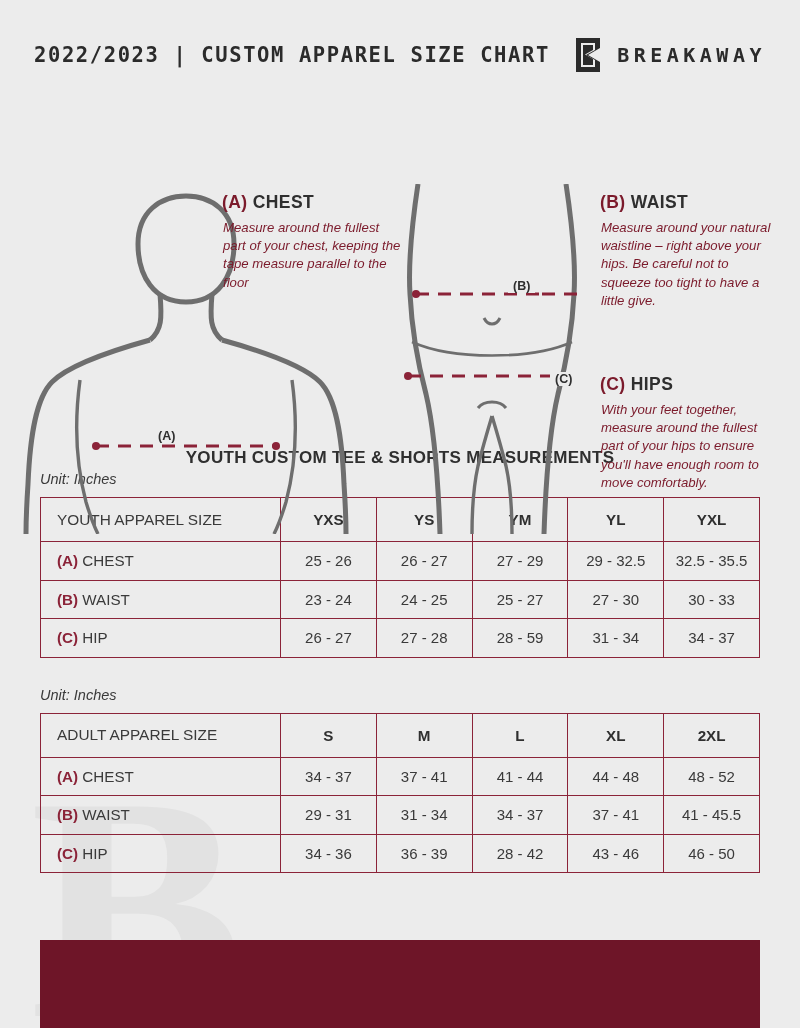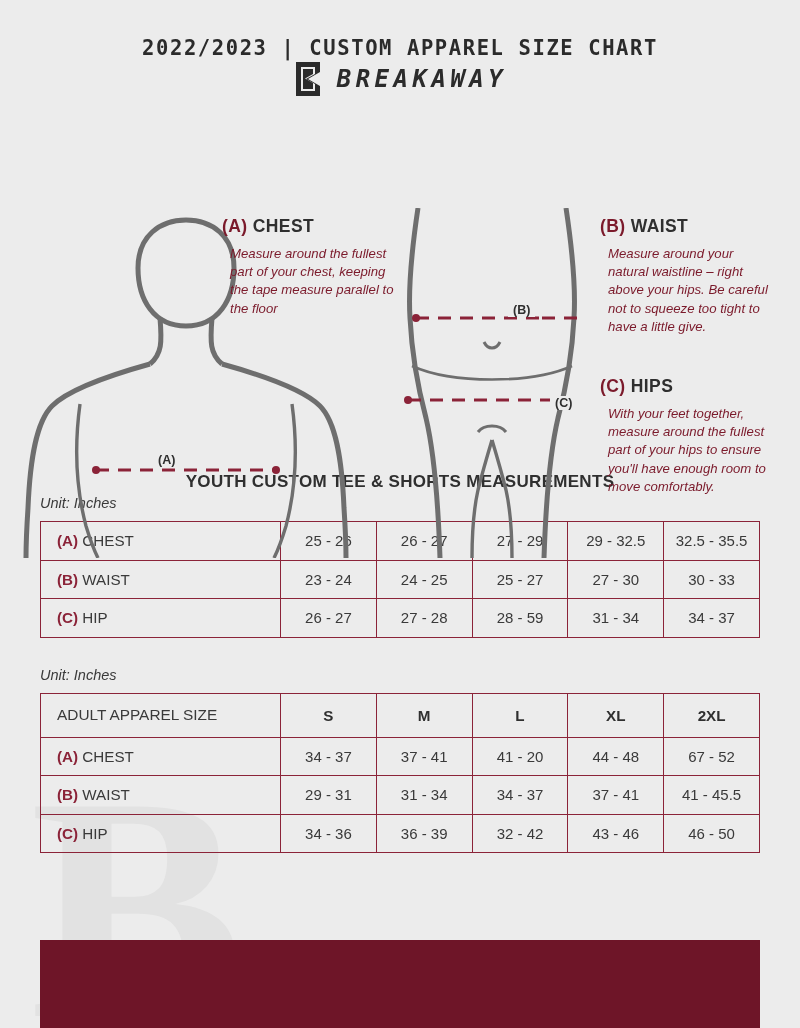--- a/index.html
+++ b/index.html
@@ -37,21 +37,20 @@
     width: 800px;
     height: 1028px;
   }
 
   
   .header {
     display: flex;
     align-items: center;
     justify-content: space-between;
     padding: 36px 34px 10px 34px;
-    flex-direction: column;
   }
   .header-title {
     font-family: "DejaVu Sans Mono", monospace;
     font-size: 20.5px;
     font-weight: bold;
     letter-spacing: 1.6px;
     color: #2b2b2b;
     white-space: nowrap;
   }
   .brand {
@@ -59,25 +58,24 @@
     align-items: center;
     gap: 14px;
   }
   .brand-mark {
     width: 30px;
     height: 38px;
     position: relative;
   }
   .brand-name {
     font-family: "DejaVu Sans Mono", monospace;
-    font-size: 24px;
+    font-size: 20px;
     font-weight: bold;
     letter-spacing: 4.5px;
     color: #2b2b2b;
-    font-style: italic;
   }
 
   
   .diagrams {
     position: relative;
     height: 360px;
     margin-top: 4px;
   }
   .fig {
     position: absolute;
@@ -88,29 +86,29 @@
   .callout { position: absolute; }
   .callout h3 {
     margin: 0 0 6px 0;
     font-size: 17.5px;
     font-weight: bold;
     letter-spacing: 0.4px;
     color: #2f2f2f;
   }
   .callout h3 .tag { color: #7b1a2b; }
   .callout p {
-    margin: 8px;
+    margin: 1px;
     font-size: 13.2px;
     line-height: 1.38;
     font-style: italic;
     color: #7b1a2b;
   }
   .callout-chest { left: 222px; top: 104px; width: 180px; }
   .callout-waist { left: 600px; top: 104px; width: 176px; }
-  .callout-hips  { left: 600px; top: 264px; width: 180px; }
+  .callout-hips  { left: 600px; top: 286px; width: 180px; }
 
   
   .section { padding: 0 40px; }
   .table-title {
     text-align: center;
     font-size: 17px;
     font-weight: bold;
     letter-spacing: 0.3px;
     color: #2f2f2f;
     margin: 0;
@@ -268,20 +266,28 @@
     <table>
       <colgroup>
         <col style="width:240px">
           <col>
           <col>
           <col>
           <col>
           <col>
       </colgroup>
       <tbody id="youth-body">
+          <tr class="head">
+            <td class="rowlabel">YOUTH APPAREL SIZE</td>
+            <td>YXS</td>
+            <td>YS</td>
+            <td>YM</td>
+            <td>YL</td>
+            <td>YXL</td>
+          </tr>
           <tr>
             <td class="rowlabel"><span class="tag">(A)</span> CHEST</td>
             <td>25 - 26</td>
             <td>26 - 27</td>
             <td>27 - 29</td>
             <td>29 - 32.5</td>
             <td>32.5 - 35.5</td>
           </tr>
           <tr>
             <td class="rowlabel"><span class="tag">(B)</span> WAIST</td>
@@ -322,37 +328,37 @@
             <td>S</td>
             <td>M</td>
             <td>L</td>
             <td>XL</td>
             <td>2XL</td>
           </tr>
           <tr>
             <td class="rowlabel"><span class="tag">(A)</span> CHEST</td>
             <td>34 - 37</td>
             <td>37 - 41</td>
-            <td>41 - 20</td>
+            <td>41 - 44</td>
             <td>44 - 48</td>
-            <td>67 - 52</td>
+            <td>48 - 52</td>
           </tr>
           <tr>
             <td class="rowlabel"><span class="tag">(B)</span> WAIST</td>
             <td>29 - 31</td>
             <td>31 - 34</td>
             <td>34 - 37</td>
             <td>37 - 41</td>
             <td>41 - 45.5</td>
           </tr>
           <tr>
             <td class="rowlabel"><span class="tag">(C)</span> HIP</td>
             <td>34 - 36</td>
             <td>36 - 39</td>
-            <td>32 - 42</td>
+            <td>28 - 42</td>
             <td>43 - 46</td>
             <td>46 - 50</td>
           </tr>
         </tbody>
     </table>
   </div>
 
   <div class="footer-band"></div>
 </div>
 

